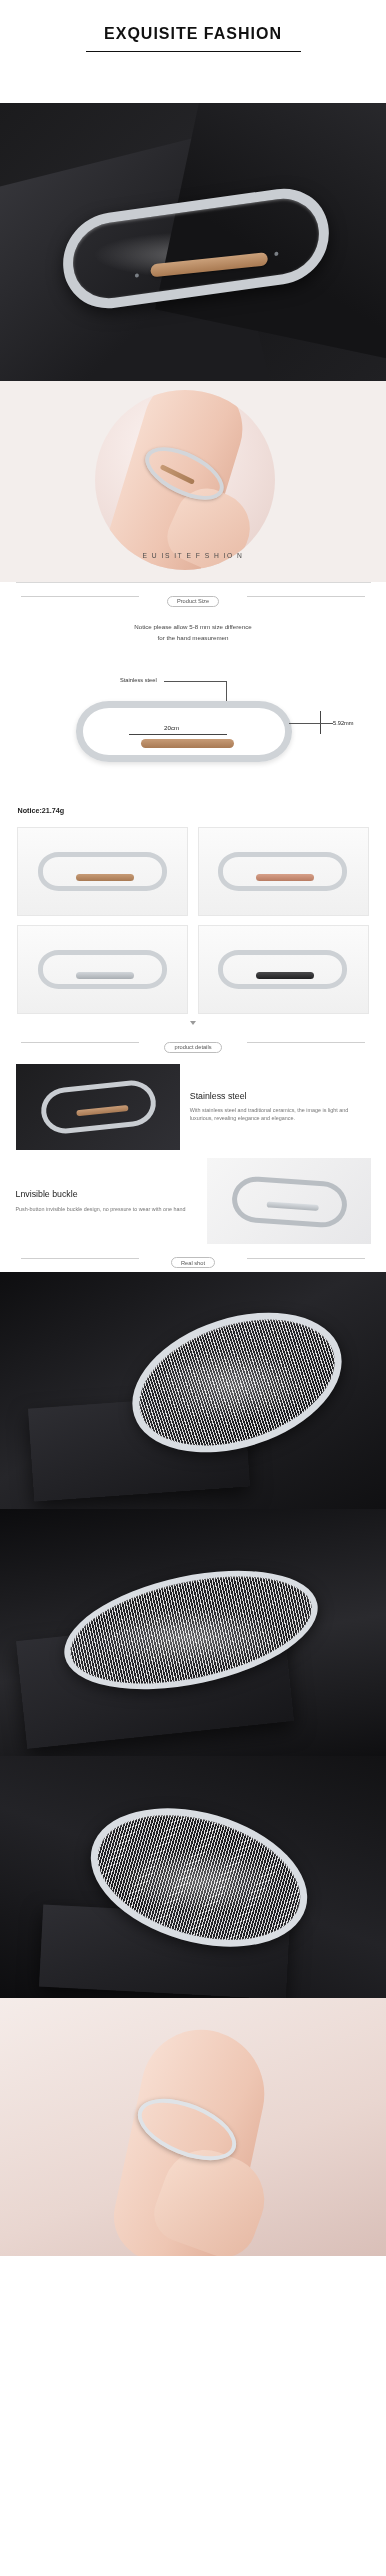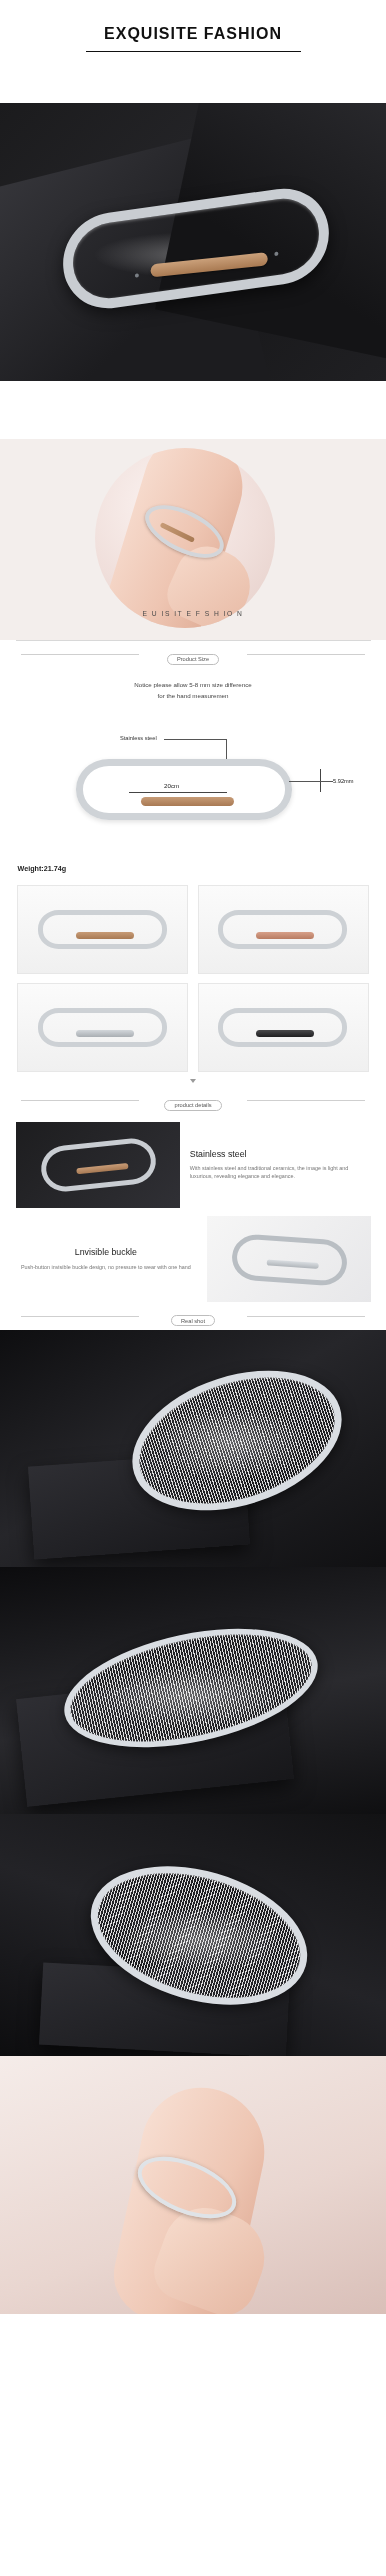--- a/index.html
+++ b/index.html
@@ -16,21 +16,21 @@
   .page {
     width: 386px;
     margin: 0 auto;
     position: relative;
     overflow: hidden;
   }
 
   
   .hero {
     width: 386px;
-    height: 439px;
+    height: 381px;
     background: #ffffff;
     position: relative;
   }
   .hero-head {
     height: 103px;
     background: #ffffff;
     text-align: center;
     padding-top: 25px;
     box-sizing: border-box;
   }
@@ -356,21 +356,21 @@
   .detail-title {
     font-size: 8.8px;
     color: #222;
     margin-bottom: 5.2px;
   }
   .detail-body {
     font-size: 5.4px;
     color: #777;
     line-height: 8.2px;
   }
-  .detail-text.right { text-align: center; }
+  .detail-text.right { text-align: left; }
 
   
   .shot {
     width: 386px;
     position: relative;
     overflow: hidden;
   }
   .shot-a { height: 237px; background: linear-gradient(150deg, #0e0e10 0%, #26262a 45%, #101012 100%); }
   .shot-b { height: 247px; background: linear-gradient(170deg, #0c0c0e 0%, #2a2a2e 55%, #0f0f11 100%); }
   .shot-c { height: 242px; background: linear-gradient(200deg, #121214 0%, #232327 50%, #0d0d0f 100%); }
@@ -479,21 +479,21 @@
       </div>
 
       <div class="dim-20-arrow"></div>
       <div class="dim-20">20cm</div>
 
       <div class="dim-592-bar"></div>
       <div class="callout-line cl2"></div>
       <div class="dim-592">5.92mm</div>
     </div>
 
-    <div class="weight">Weight:21.74g</div>
+    <div class="weight">Notice:21.74g</div>
   </section>
 
   <section class="grid4">
     <div class="cell gold">
       <div class="mini">
           <div class="mplate"></div>
         </div>
     </div>
     <div class="cell rose">
       <div class="mini">

